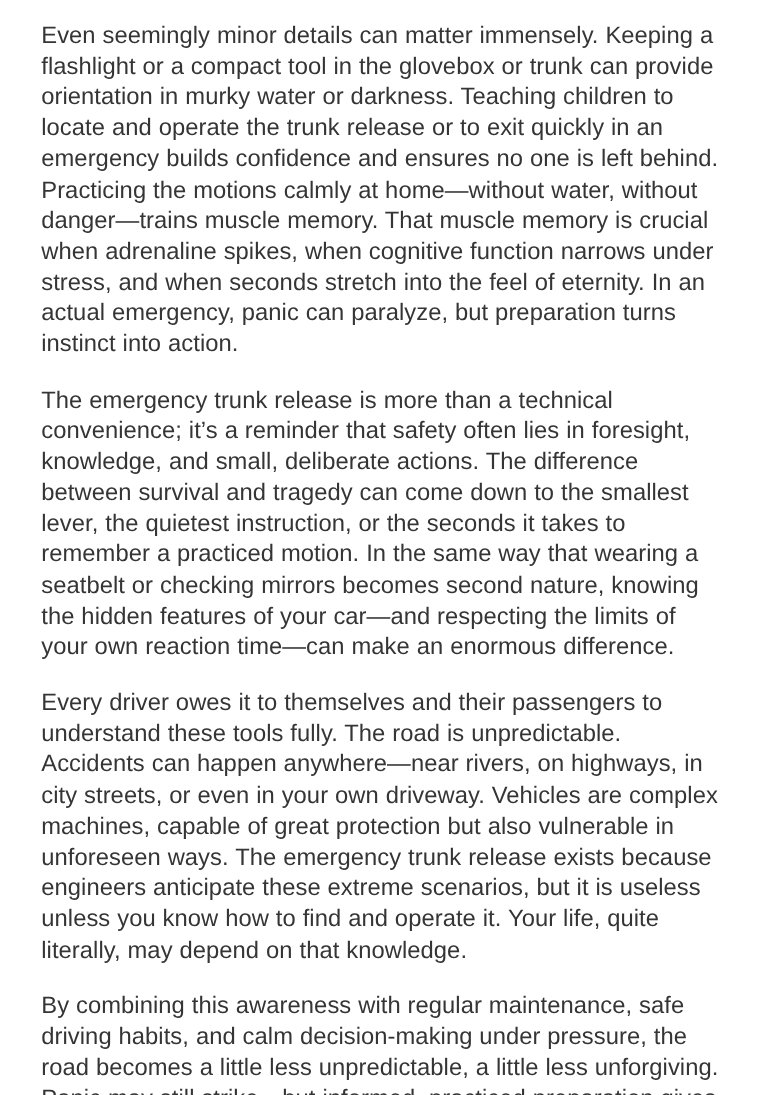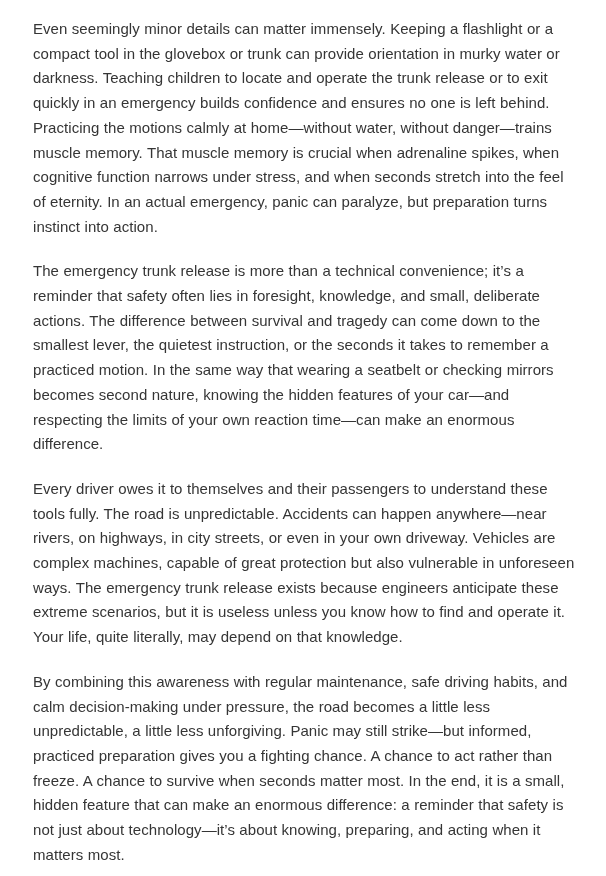--- a/index.html
+++ b/index.html
@@ -15,21 +15,21 @@
       color: #353535;
     }
     .article {
       position: absolute;
       left: 33px;
       top: 17px;
       width: 545px;
     }
     .article p {
       margin: 0 0 20px 0;
-      font-size: 15px;
+      font-size: 19px;
       line-height: 24.7px;
       letter-spacing: 0.05px;
       word-spacing: 0.2px;
     }
   </style>
 </head>
 <body>
 
 <div class="article">
   <p>Even seemingly minor details can matter immensely. Keeping a flashlight or a compact tool in the glovebox or trunk can provide orientation in murky water or darkness. Teaching children to locate and operate the trunk release or to exit quickly in an emergency builds confidence and ensures no one is left behind. Practicing the motions calmly at home—without water, without danger—trains muscle memory. That muscle memory is crucial when adrenaline spikes, when cognitive function narrows under stress, and when seconds stretch into the feel of eternity. In an actual emergency, panic can paralyze, but preparation turns instinct into action.</p>

